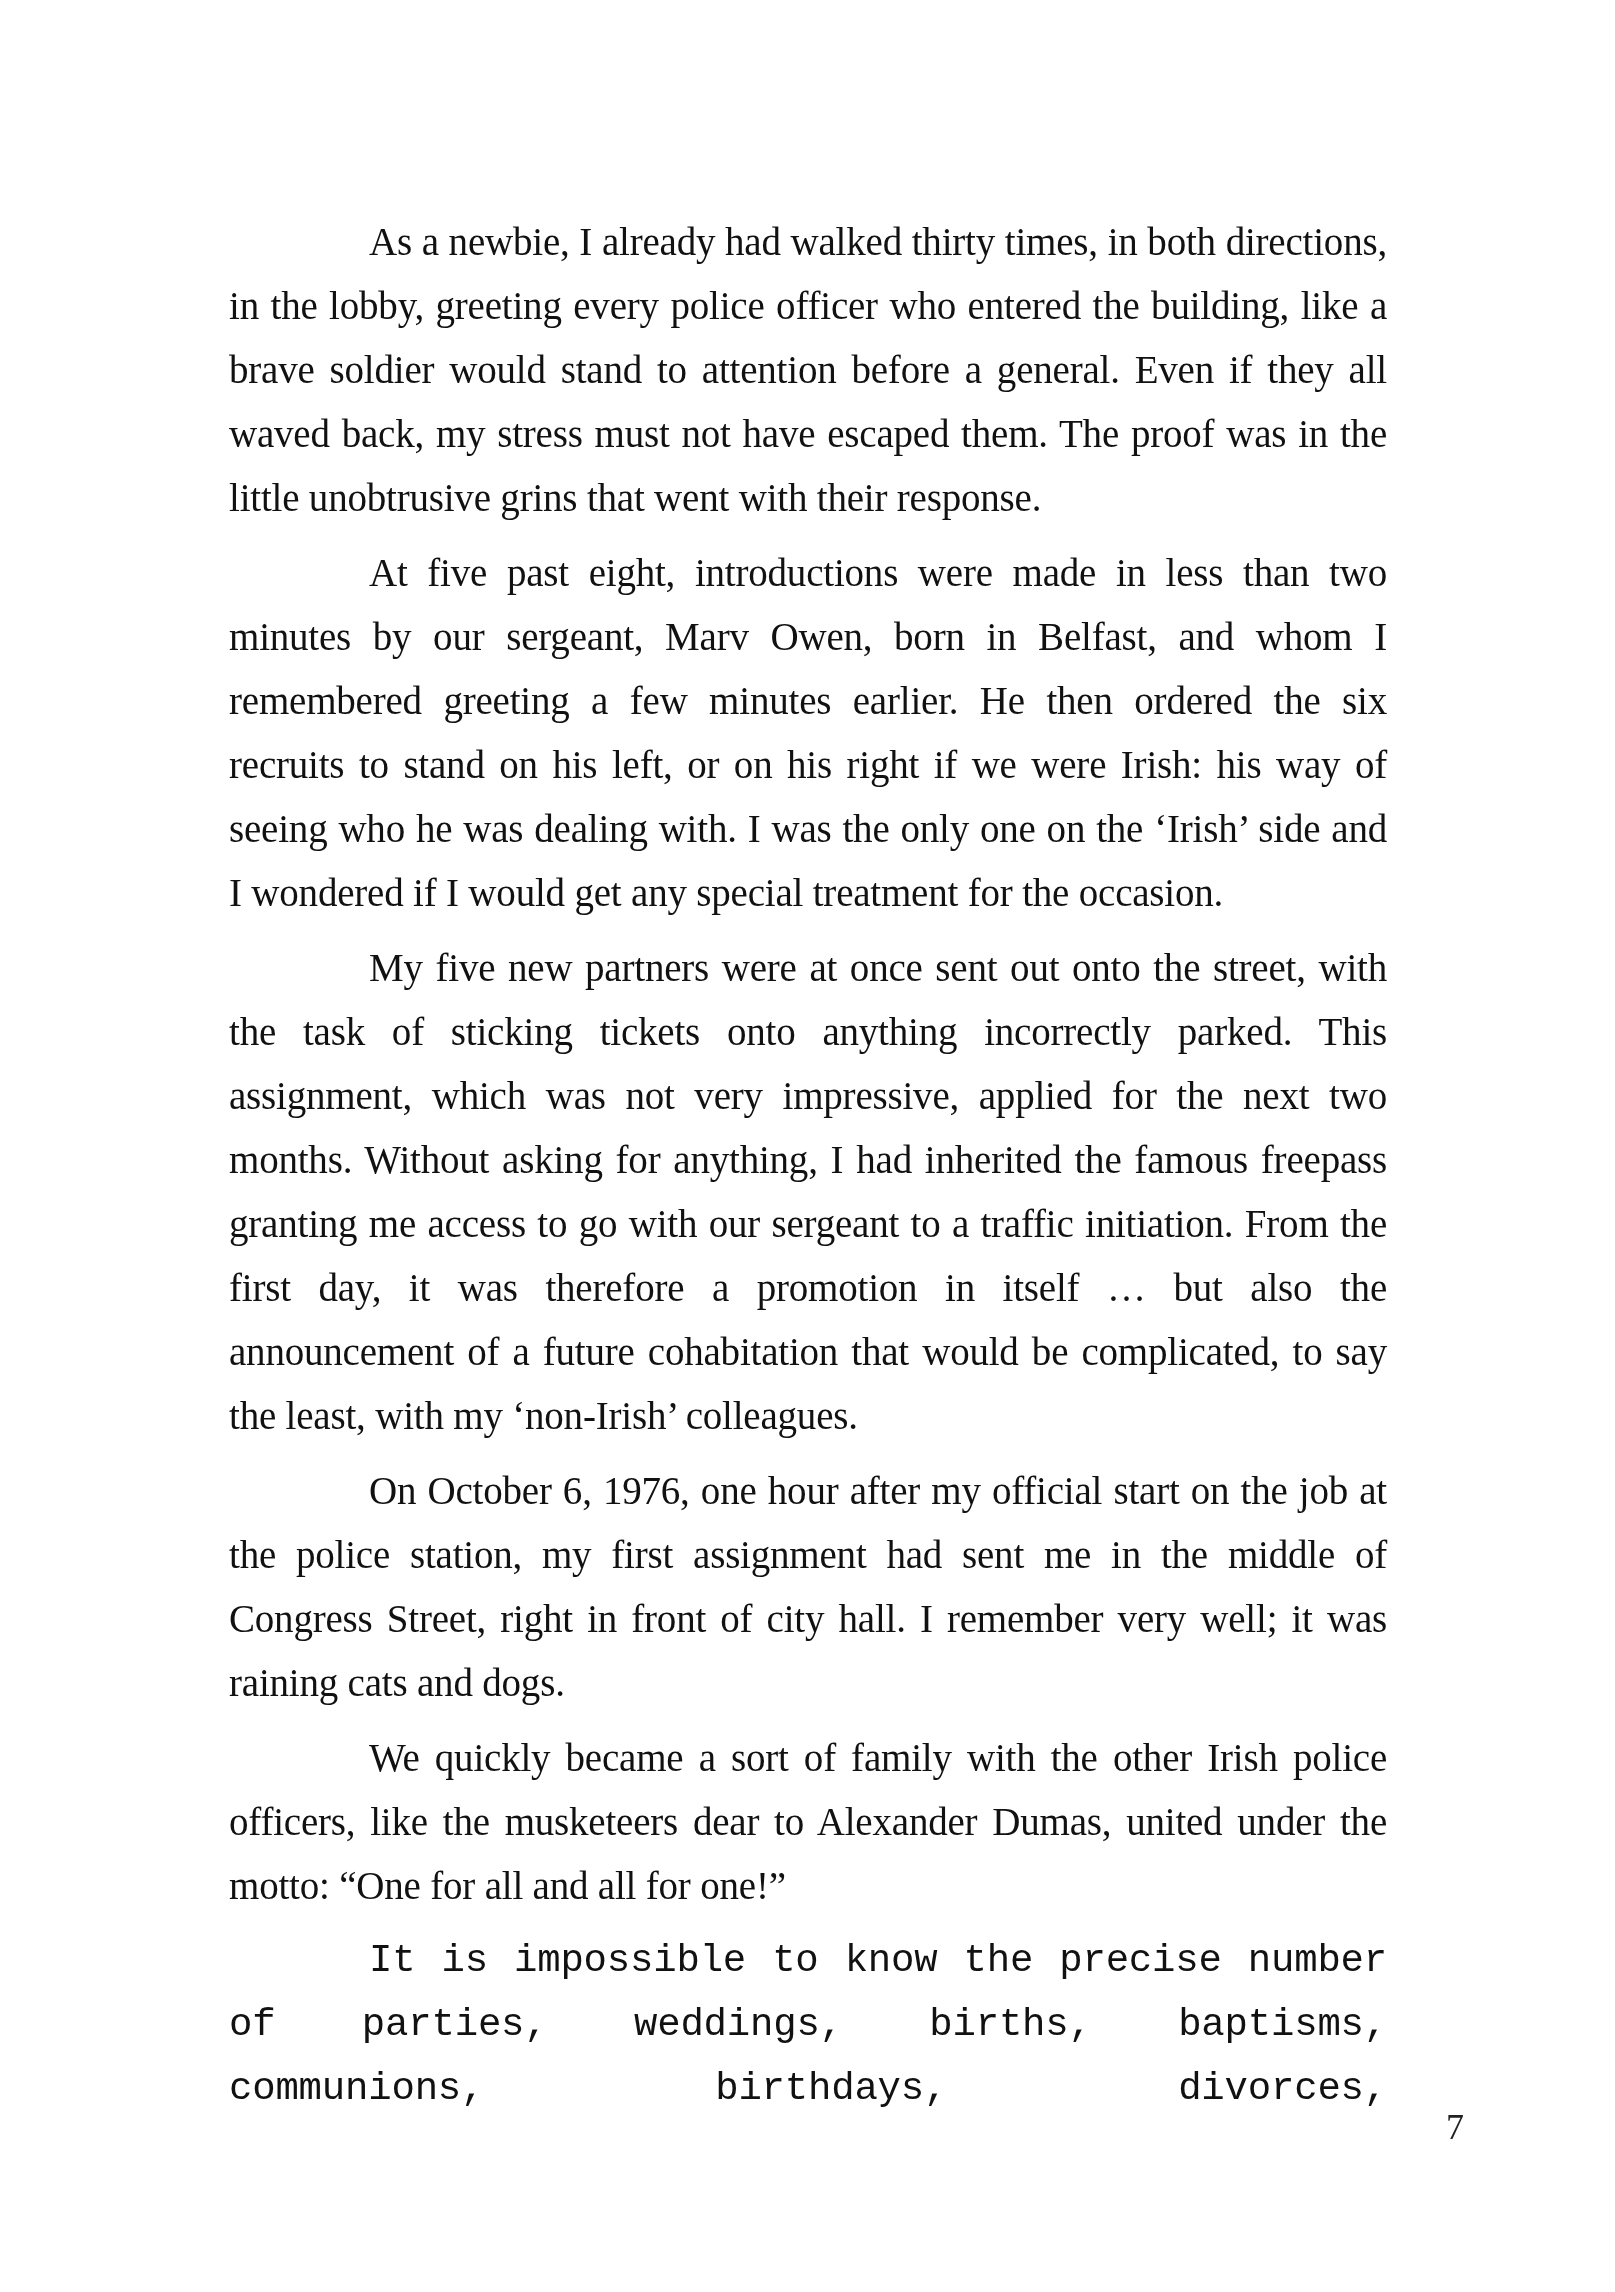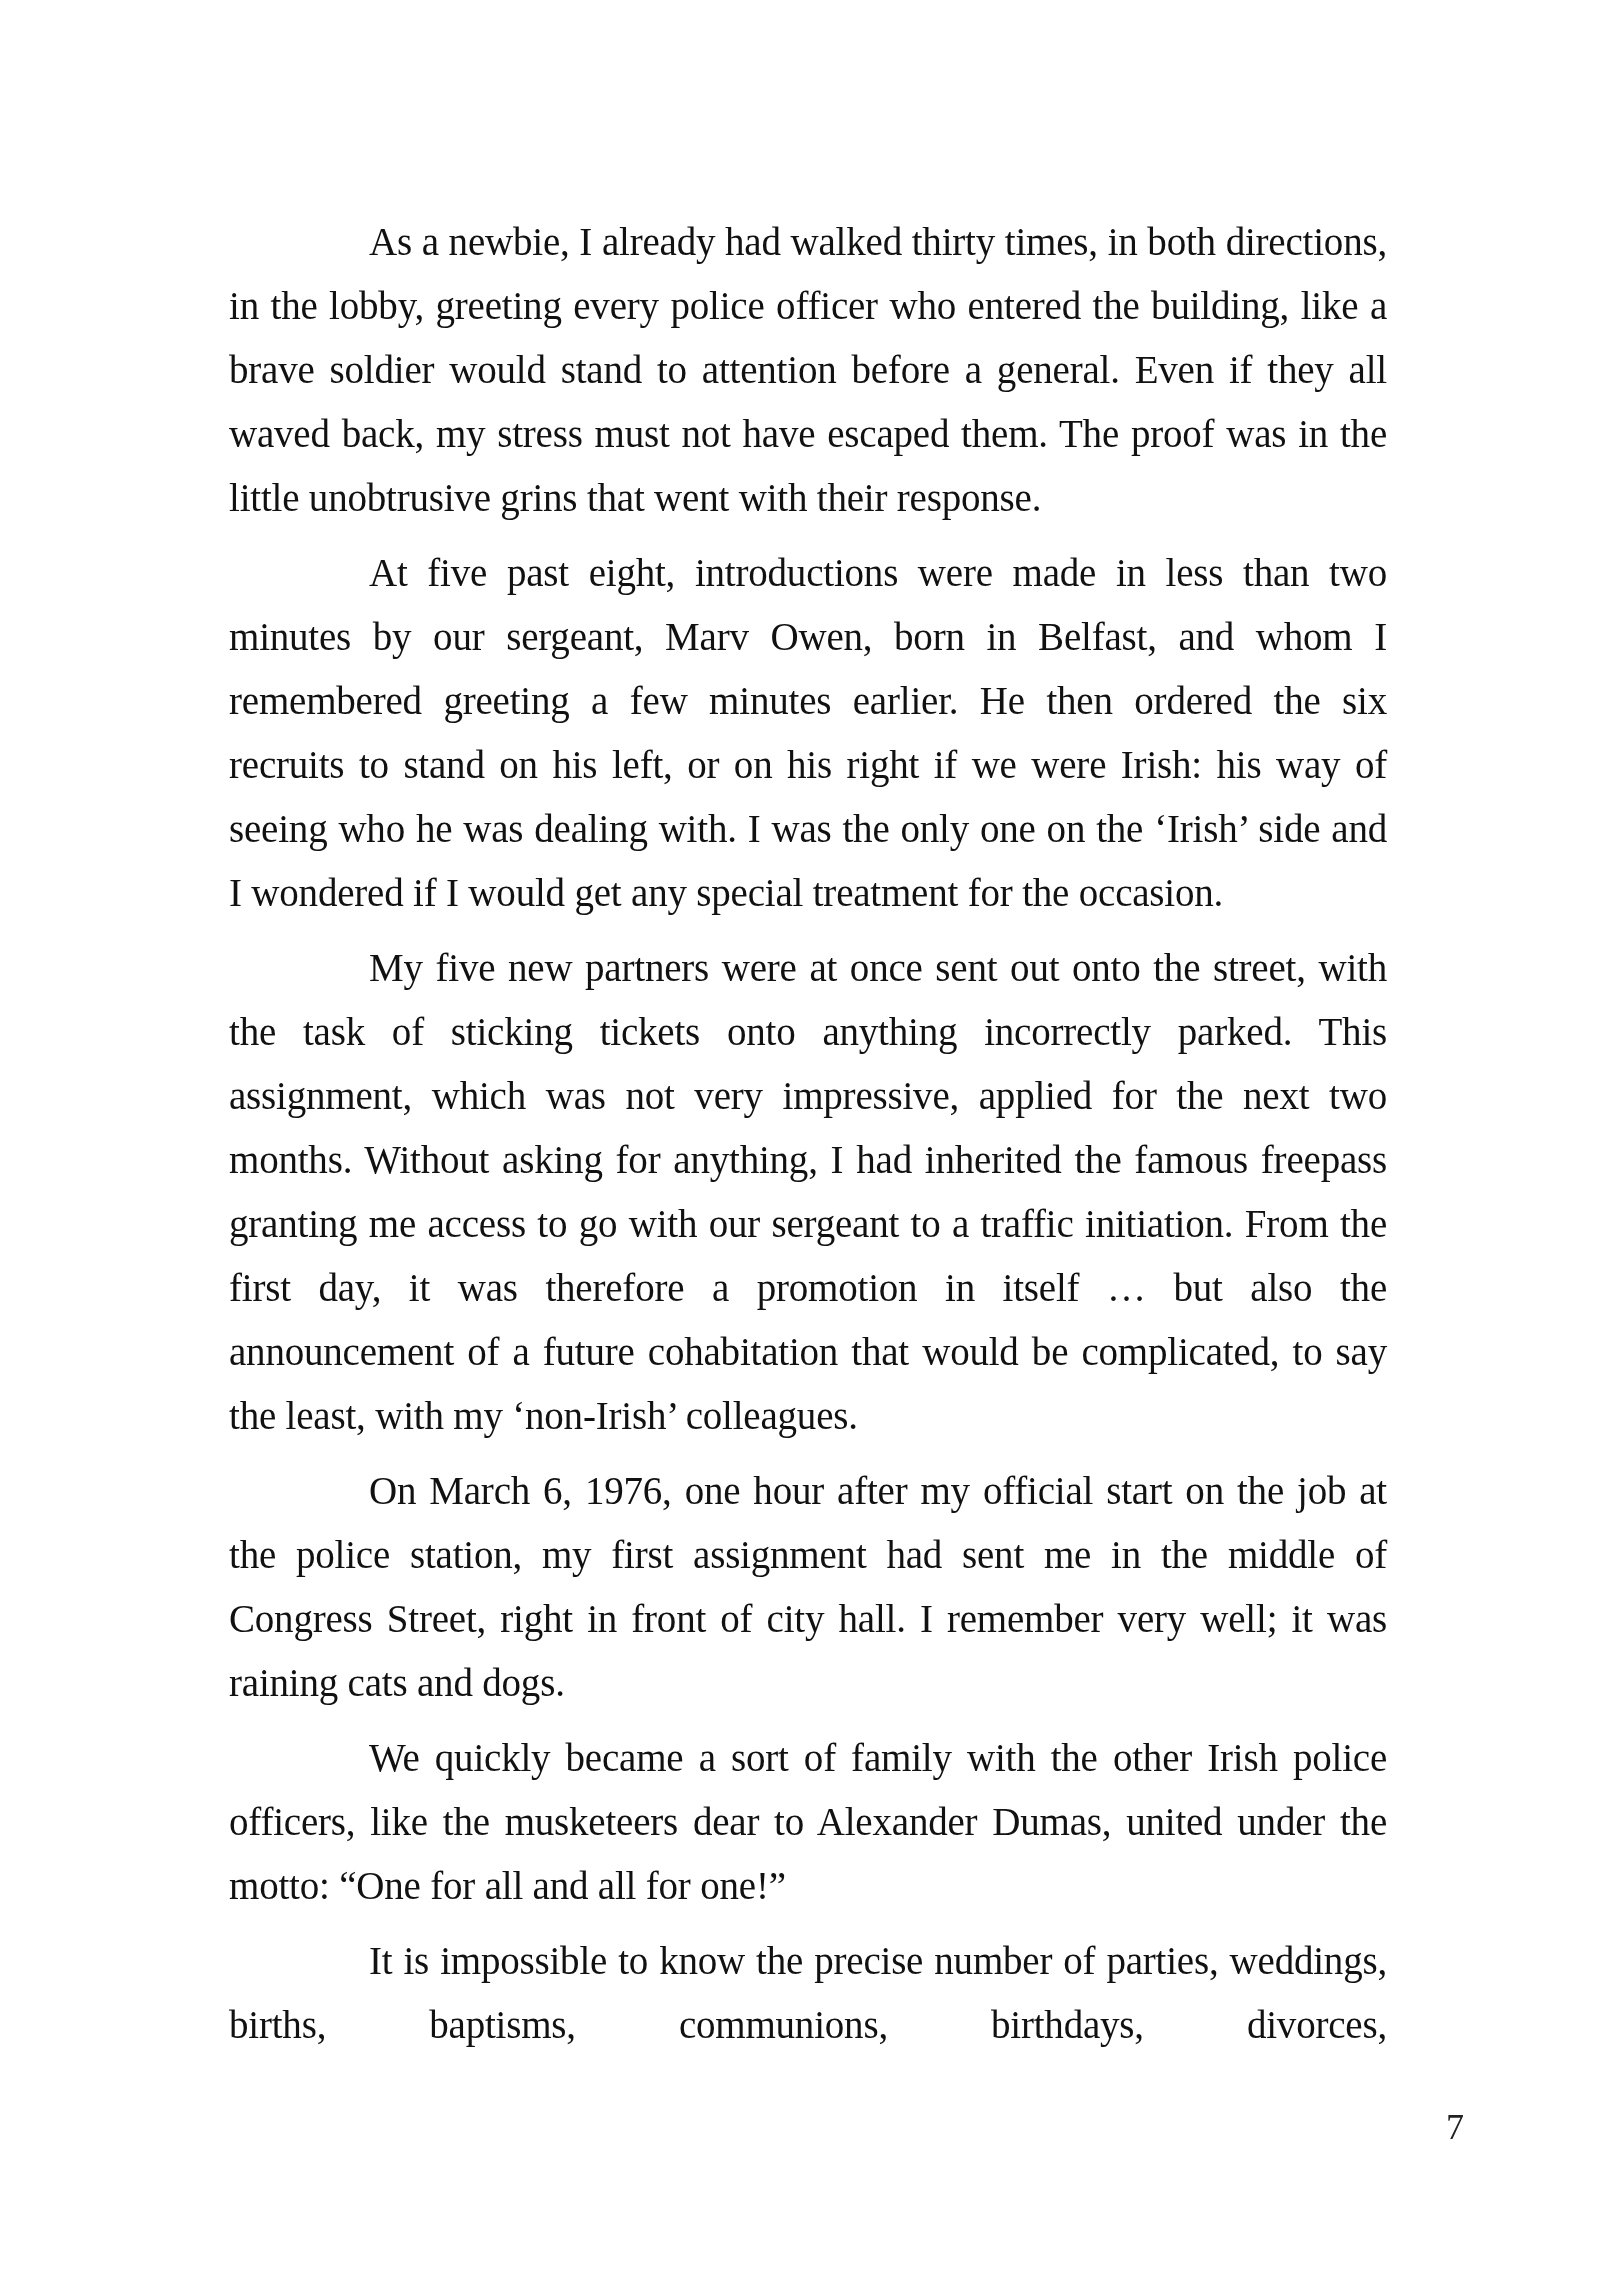--- a/index.html
+++ b/index.html
@@ -25,36 +25,37 @@
       margin: 11px;
       font-size: 39px;
       line-height: 64px;
       text-align: justify;
       text-indent: 140px;
       letter-spacing: -0.2px;
       word-spacing: 0px;
     }
     .para.last {
       text-align-last: justify;
+      font-family: Liberation Mono, monospace;
     }
     .page-number {
       position: absolute;
       left: 1446px;
       top: 2106px;
       font-size: 36px;
       line-height: 43px;
       color: #222222;
     }
   </style>
 </head>
 <body>
 
 <div class="page">
   <p class="para">As a newbie, I already had walked thirty times, in both directions, in the lobby, greeting every police officer who entered the building, like a brave soldier would stand to attention before a general. Even if they all waved back, my stress must not have escaped them. The proof was in the little unobtrusive grins that went with their response.</p>
   <p class="para">At five past eight, introductions were made in less than two minutes by our sergeant, Marv Owen, born in Belfast, and whom I remembered greeting a few minutes earlier. He then ordered the six recruits to stand on his left, or on his right if we were Irish: his way of seeing who he was dealing with. I was the only one on the ‘Irish’ side and I wondered if I would get any special treatment for the occasion.</p>
   <p class="para">My five new partners were at once sent out onto the street, with the task of sticking tickets onto anything incorrectly parked. This assignment, which was not very impressive, applied for the next two months. Without asking for anything, I had inherited the famous freepass granting me access to go with our sergeant to a traffic initiation. From the first day, it was therefore a promotion in itself … but also the announcement of a future cohabitation that would be complicated, to say the least, with my ‘non-Irish’ colleagues.</p>
-  <p class="para">On March 6, 1976, one hour after my official start on the job at the police station, my first assignment had sent me in the middle of Congress Street, right in front of city hall. I remember very well; it was raining cats and dogs.</p>
+  <p class="para">On October 6, 1976, one hour after my official start on the job at the police station, my first assignment had sent me in the middle of Congress Street, right in front of city hall. I remember very well; it was raining cats and dogs.</p>
   <p class="para">We quickly became a sort of family with the other Irish police officers, like the musketeers dear to Alexander Dumas, united under the motto: “One for all and all for one!”</p>
   <p class="para last">It is impossible to know the precise number of parties, weddings, births, baptisms, communions, birthdays, divorces,</p>
 </div>
 
 <div class="page-number">7</div>
 
 
 </body></html>

